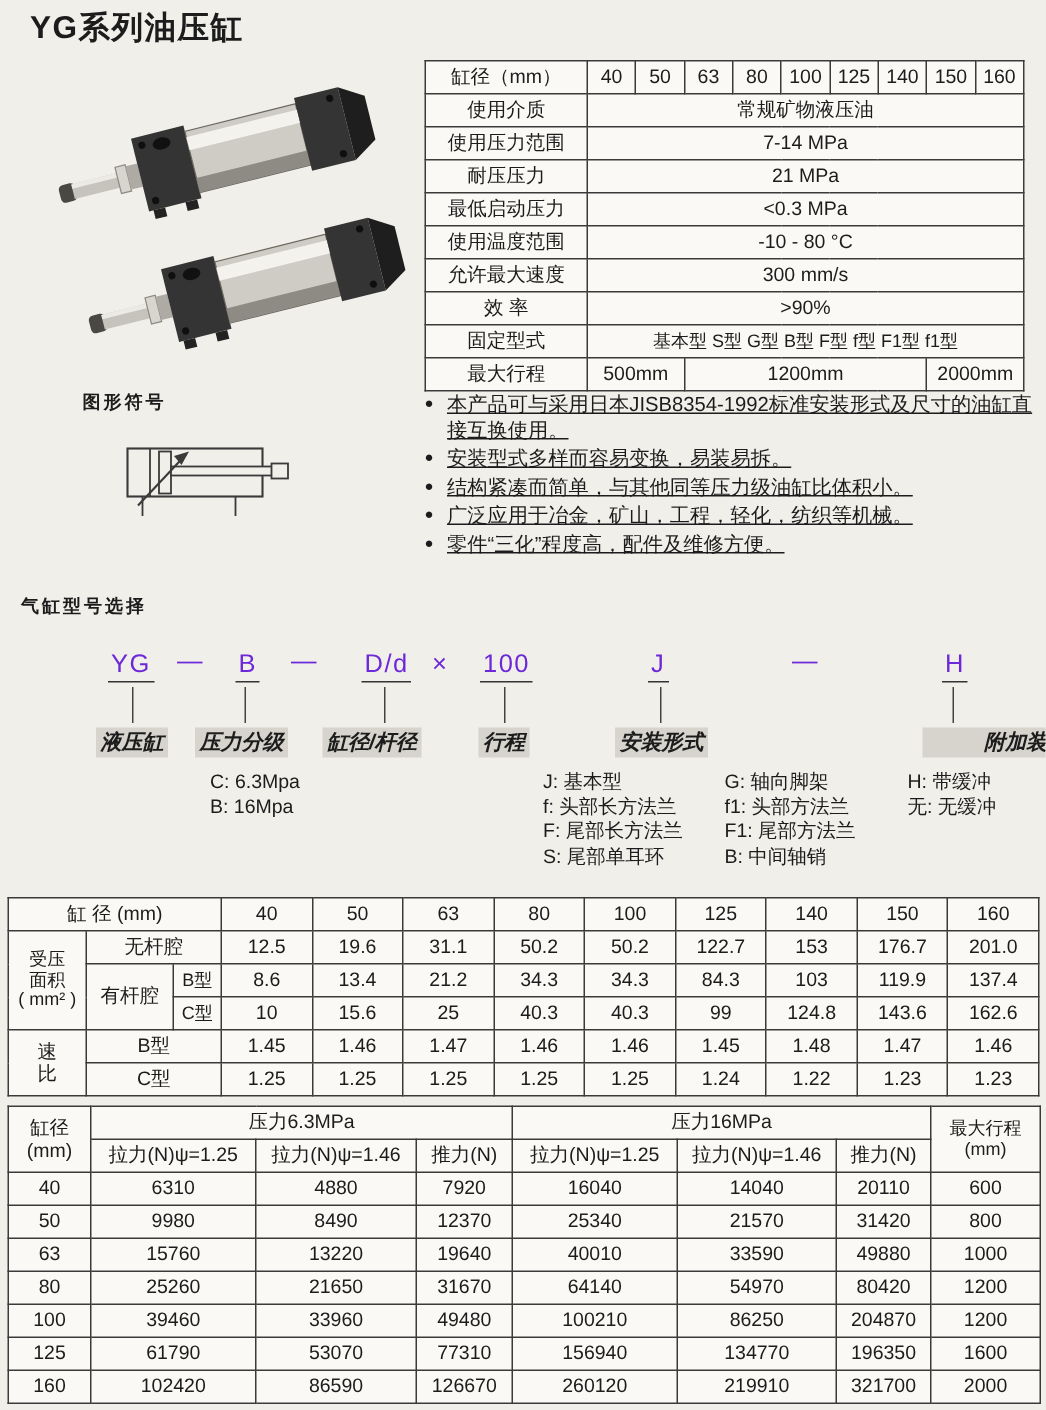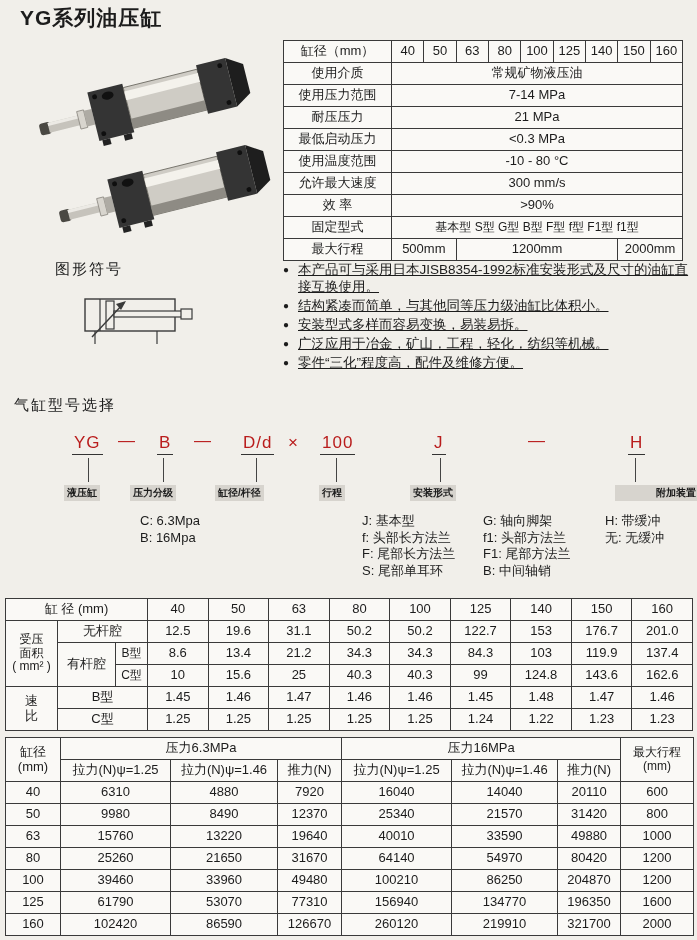--- a/index.html
+++ b/index.html
@@ -10,21 +10,21 @@
     color:#1c1c1c;
   }
   .page{
     position:relative;width:697px;height:940px;
     background:#f1efea;overflow:hidden;
   }
   .page-title{
     position:absolute;left:20px;top:4px;
     font-size:21px;font-weight:bold;letter-spacing:1px;text-align:center;
   }
-  .sec-heading{position:absolute;font-size:15px;font-weight:normal;letter-spacing:2px;}
+  .sec-heading{position:absolute;font-size:12px;font-weight:bold;letter-spacing:2px;}
 
   
   table{border-collapse:collapse;table-layout:fixed;background:#faf9f6;}
   td{
     border:1px solid #3a3a3a;
     font-size:13px;text-align:center;vertical-align:middle;
     padding:0 2px;height:21px;line-height:1.15;
     overflow:hidden;white-space:nowrap;
   }
   .spec-table{position:absolute;left:283px;top:40px;width:400px;border:1.5px solid #2f2f2f;}
@@ -47,27 +47,27 @@
     position:relative;padding-left:15px;margin-bottom:2px;
     font-size:13.5px;line-height:17px;
   }
   .features li::before{
     content:"●";position:absolute;left:0;top:0;font-size:10px;line-height:17px;
   }
 
   
   .code-item{
     position:absolute;font-size:17px;letter-spacing:1px;
-    color:#b91c1c;white-space:nowrap;
+    color:#6d28d9;white-space:nowrap;
   }
   .code-underline{border-bottom:1.5px solid #333;padding:0 2px 1px 2px;}
   .tick{position:absolute;width:0;height:24px;border-left:1.5px solid #444;}
   .model-label{
-    position:absolute;font-size:10px;font-weight:bold;
-    background:#d7d4ce;padding:1px 3px;white-space:nowrap;
+    position:absolute;font-size:14px;font-weight:bold;
+    background:#d7d4ce;padding:1px 3px;white-space:nowrap;font-style:italic;
   }
   .opt-list{position:absolute;font-size:13px;line-height:16.5px;white-space:nowrap;}
 </style>
 </head>
 <body>
 
 <div class="page">
 
   <div class="page-title">YG系列油压缸</div>
 
@@ -180,22 +180,22 @@
     <rect x="39" y="19" width="74" height="6" fill="#f1efea" stroke="#3a3a3a" stroke-width="1.2"></rect>
     <rect x="106" y="17" width="11" height="10" fill="#f1efea" stroke="#3a3a3a" stroke-width="1.2"></rect>
     <line x1="17" y1="45" x2="49" y2="11" stroke="#3a3a3a" stroke-width="1.4"></line>
     <polygon points="51,9 41,12 46,18" fill="#3a3a3a"></polygon>
     <line x1="20" y1="39" x2="20" y2="52" stroke="#3a3a3a" stroke-width="1.2"></line>
     <line x1="82" y1="39" x2="82" y2="52" stroke="#3a3a3a" stroke-width="1.2"></line>
   </svg>
 
   <ul class="features">
       <li>本产品可与采用日本JISB8354-1992标准安装形式及尺寸的油缸直接互换使用。</li>
+      <li>安装型式多样而容易变换，易装易拆。</li>
       <li>结构紧凑而简单，与其他同等压力级油缸比体积小。</li>
-      <li>安装型式多样而容易变换，易装易拆。</li>
       <li>广泛应用于冶金，矿山，工程，轻化，纺织等机械。</li>
       <li>零件“三化”程度高，配件及维修方便。</li>
     </ul>
 
   <div class="sec-heading" style="left: 14px; top: 396px; position: absolute;">气缸型号选择</div>
 
   <div>
     <span class="code-item code-underline" style="left: 72px; top: 433px; position: absolute;">YG</span>
     <span class="code-item" style="left: 118px; top: 431px; position: absolute;">—</span>
     <span class="code-item code-underline" style="left: 157px; top: 433px; position: absolute;">B</span>

